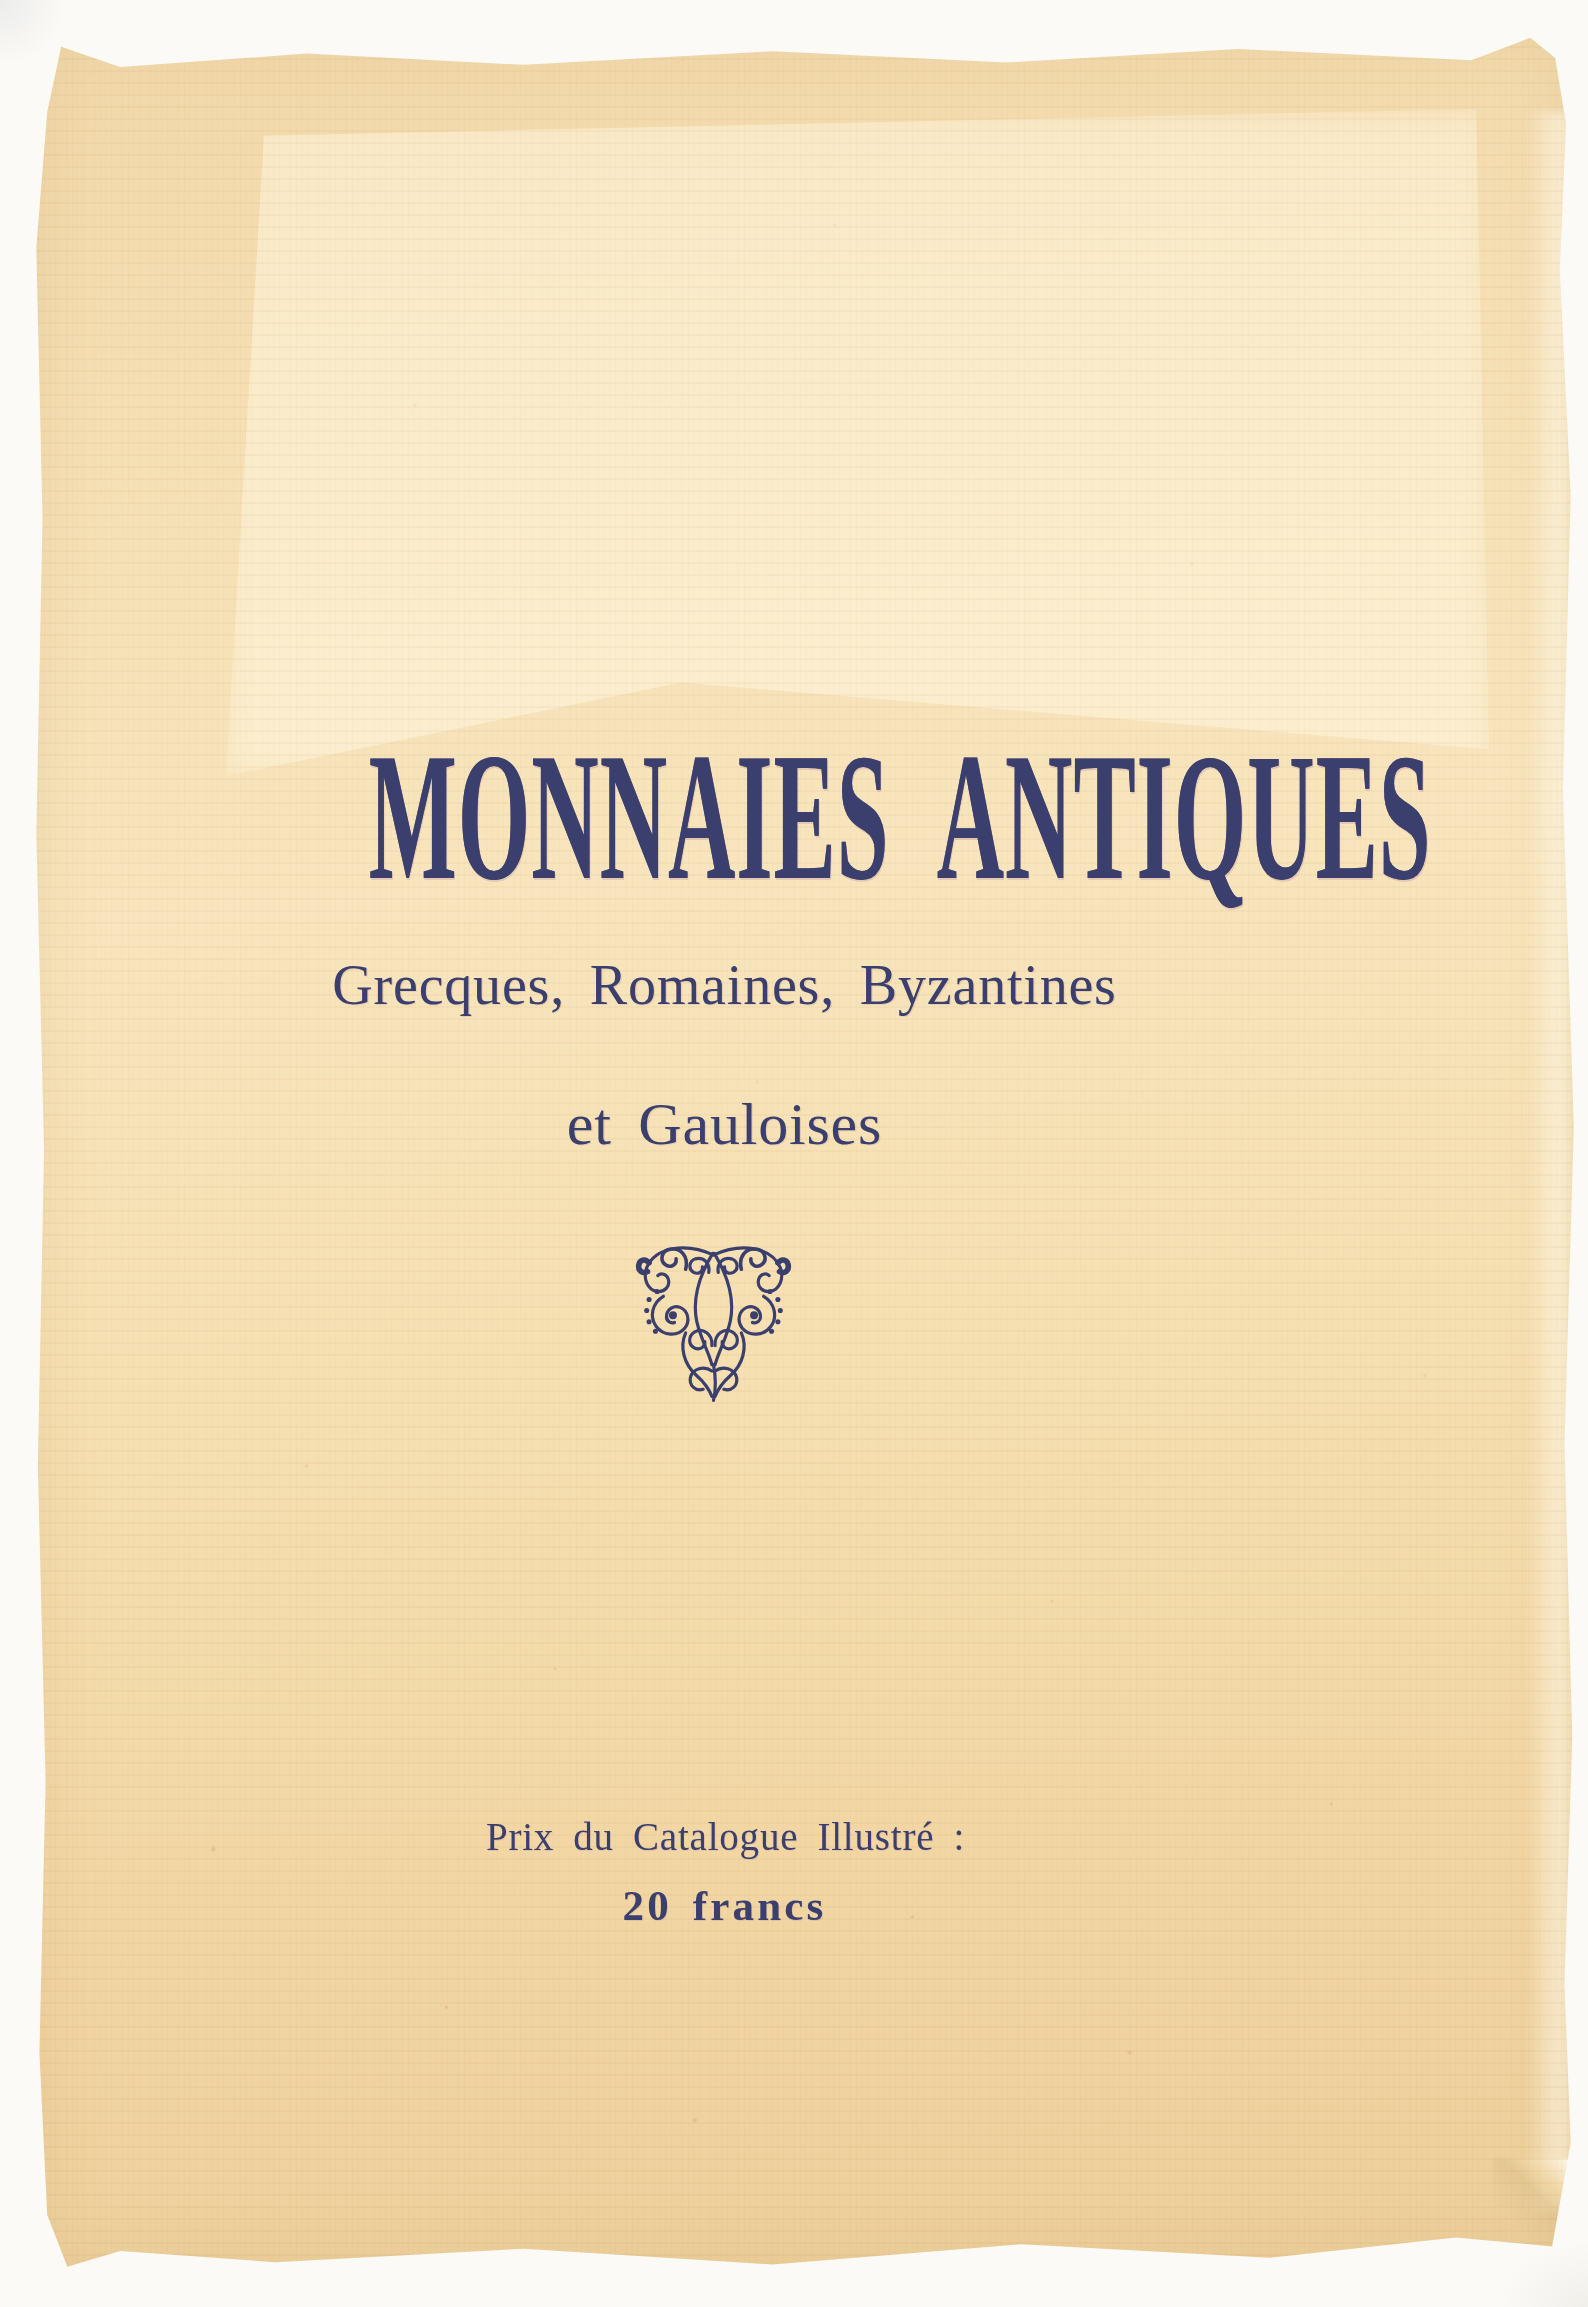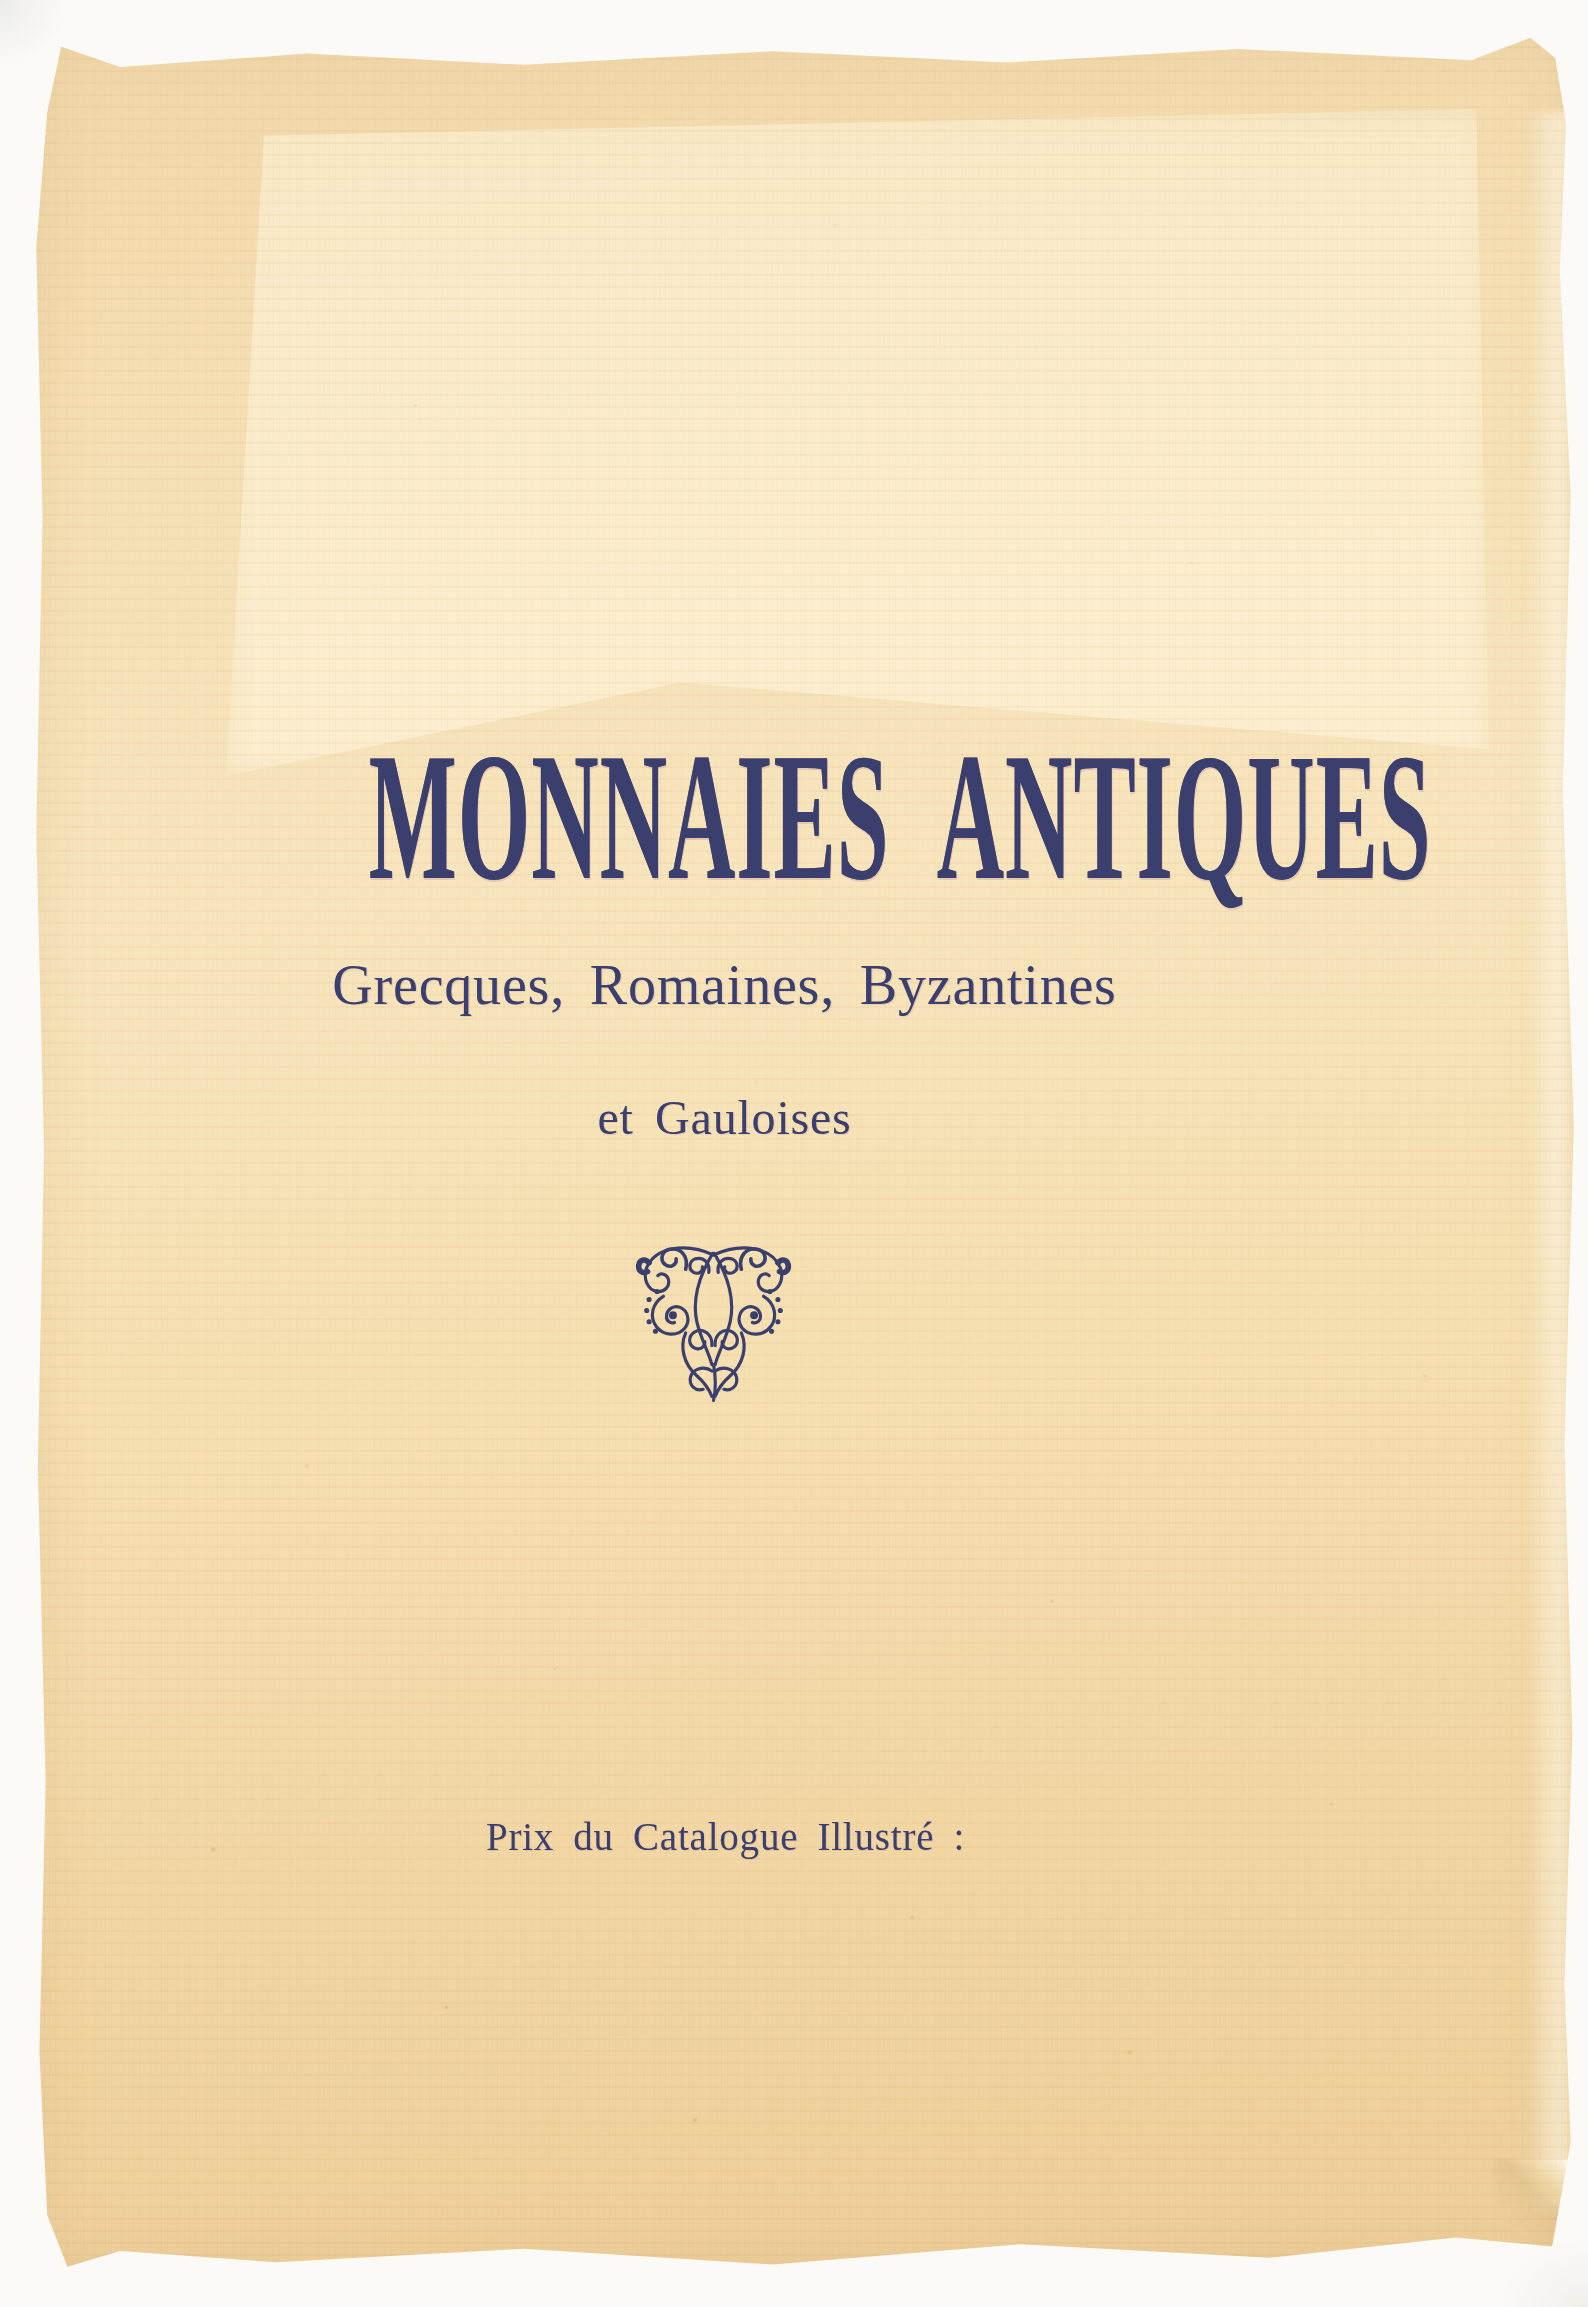--- a/index.html
+++ b/index.html
@@ -92,21 +92,21 @@
     text-shadow:1.6px 1.6px 0.8px rgba(150,80,140,0.18), 0 0 0.8px rgba(40,40,90,0.6);
   }
   .subtitle{
     position:absolute;left:0;width:1395px;top:935px;
     font-size:56px;line-height:1;letter-spacing:0.8px;word-spacing:0.18em;
     text-align:center;color:var(--ink);white-space:nowrap;
     text-shadow:1.2px 1.2px 0 rgba(150,80,140,0.15);
   }
   .subtitle2{
     position:absolute;left:0;width:1395px;top:1072px;
-    font-size:48px;line-height:1;letter-spacing:0.8px;word-spacing:0.18em;
+    font-size:60px;line-height:1;letter-spacing:0.8px;word-spacing:0.18em;
     text-align:center;color:var(--ink);white-space:nowrap;
     text-shadow:1.2px 1.2px 0 rgba(150,80,140,0.15);
   }
   .ornament{
     position:absolute;left:595px;top:1217px;width:183px;height:167px;
   }
   .price-label{
     position:absolute;left:1px;width:1395px;top:1795px;
     font-size:39px;line-height:1;letter-spacing:0.8px;word-spacing:0.22em;
     text-align:center;color:var(--ink);white-space:nowrap;
@@ -167,16 +167,17 @@
           <path d="M150 118 C 158 136, 152 158, 136 172 C 128 179, 121 188, 117 198"></path>
         </g>
       </defs>
       <use href="#halfFleuron" xlink:href="#halfFleuron"></use>
       <use href="#halfFleuron" xlink:href="#halfFleuron" transform="translate(230 0) scale(-1 1)"></use>
       <path d="M115 158 C 118 174, 118 190, 115 203" stroke="var(--ink)" stroke-width="4" fill="none" stroke-linecap="round"></path>
     </svg>
 
     <div class="price-label">Prix du Catalogue Illustré :</div>
 
+    <div class="price-value">20 francs</div>
 
   </div>
 </div>
 
 
 </body></html>

